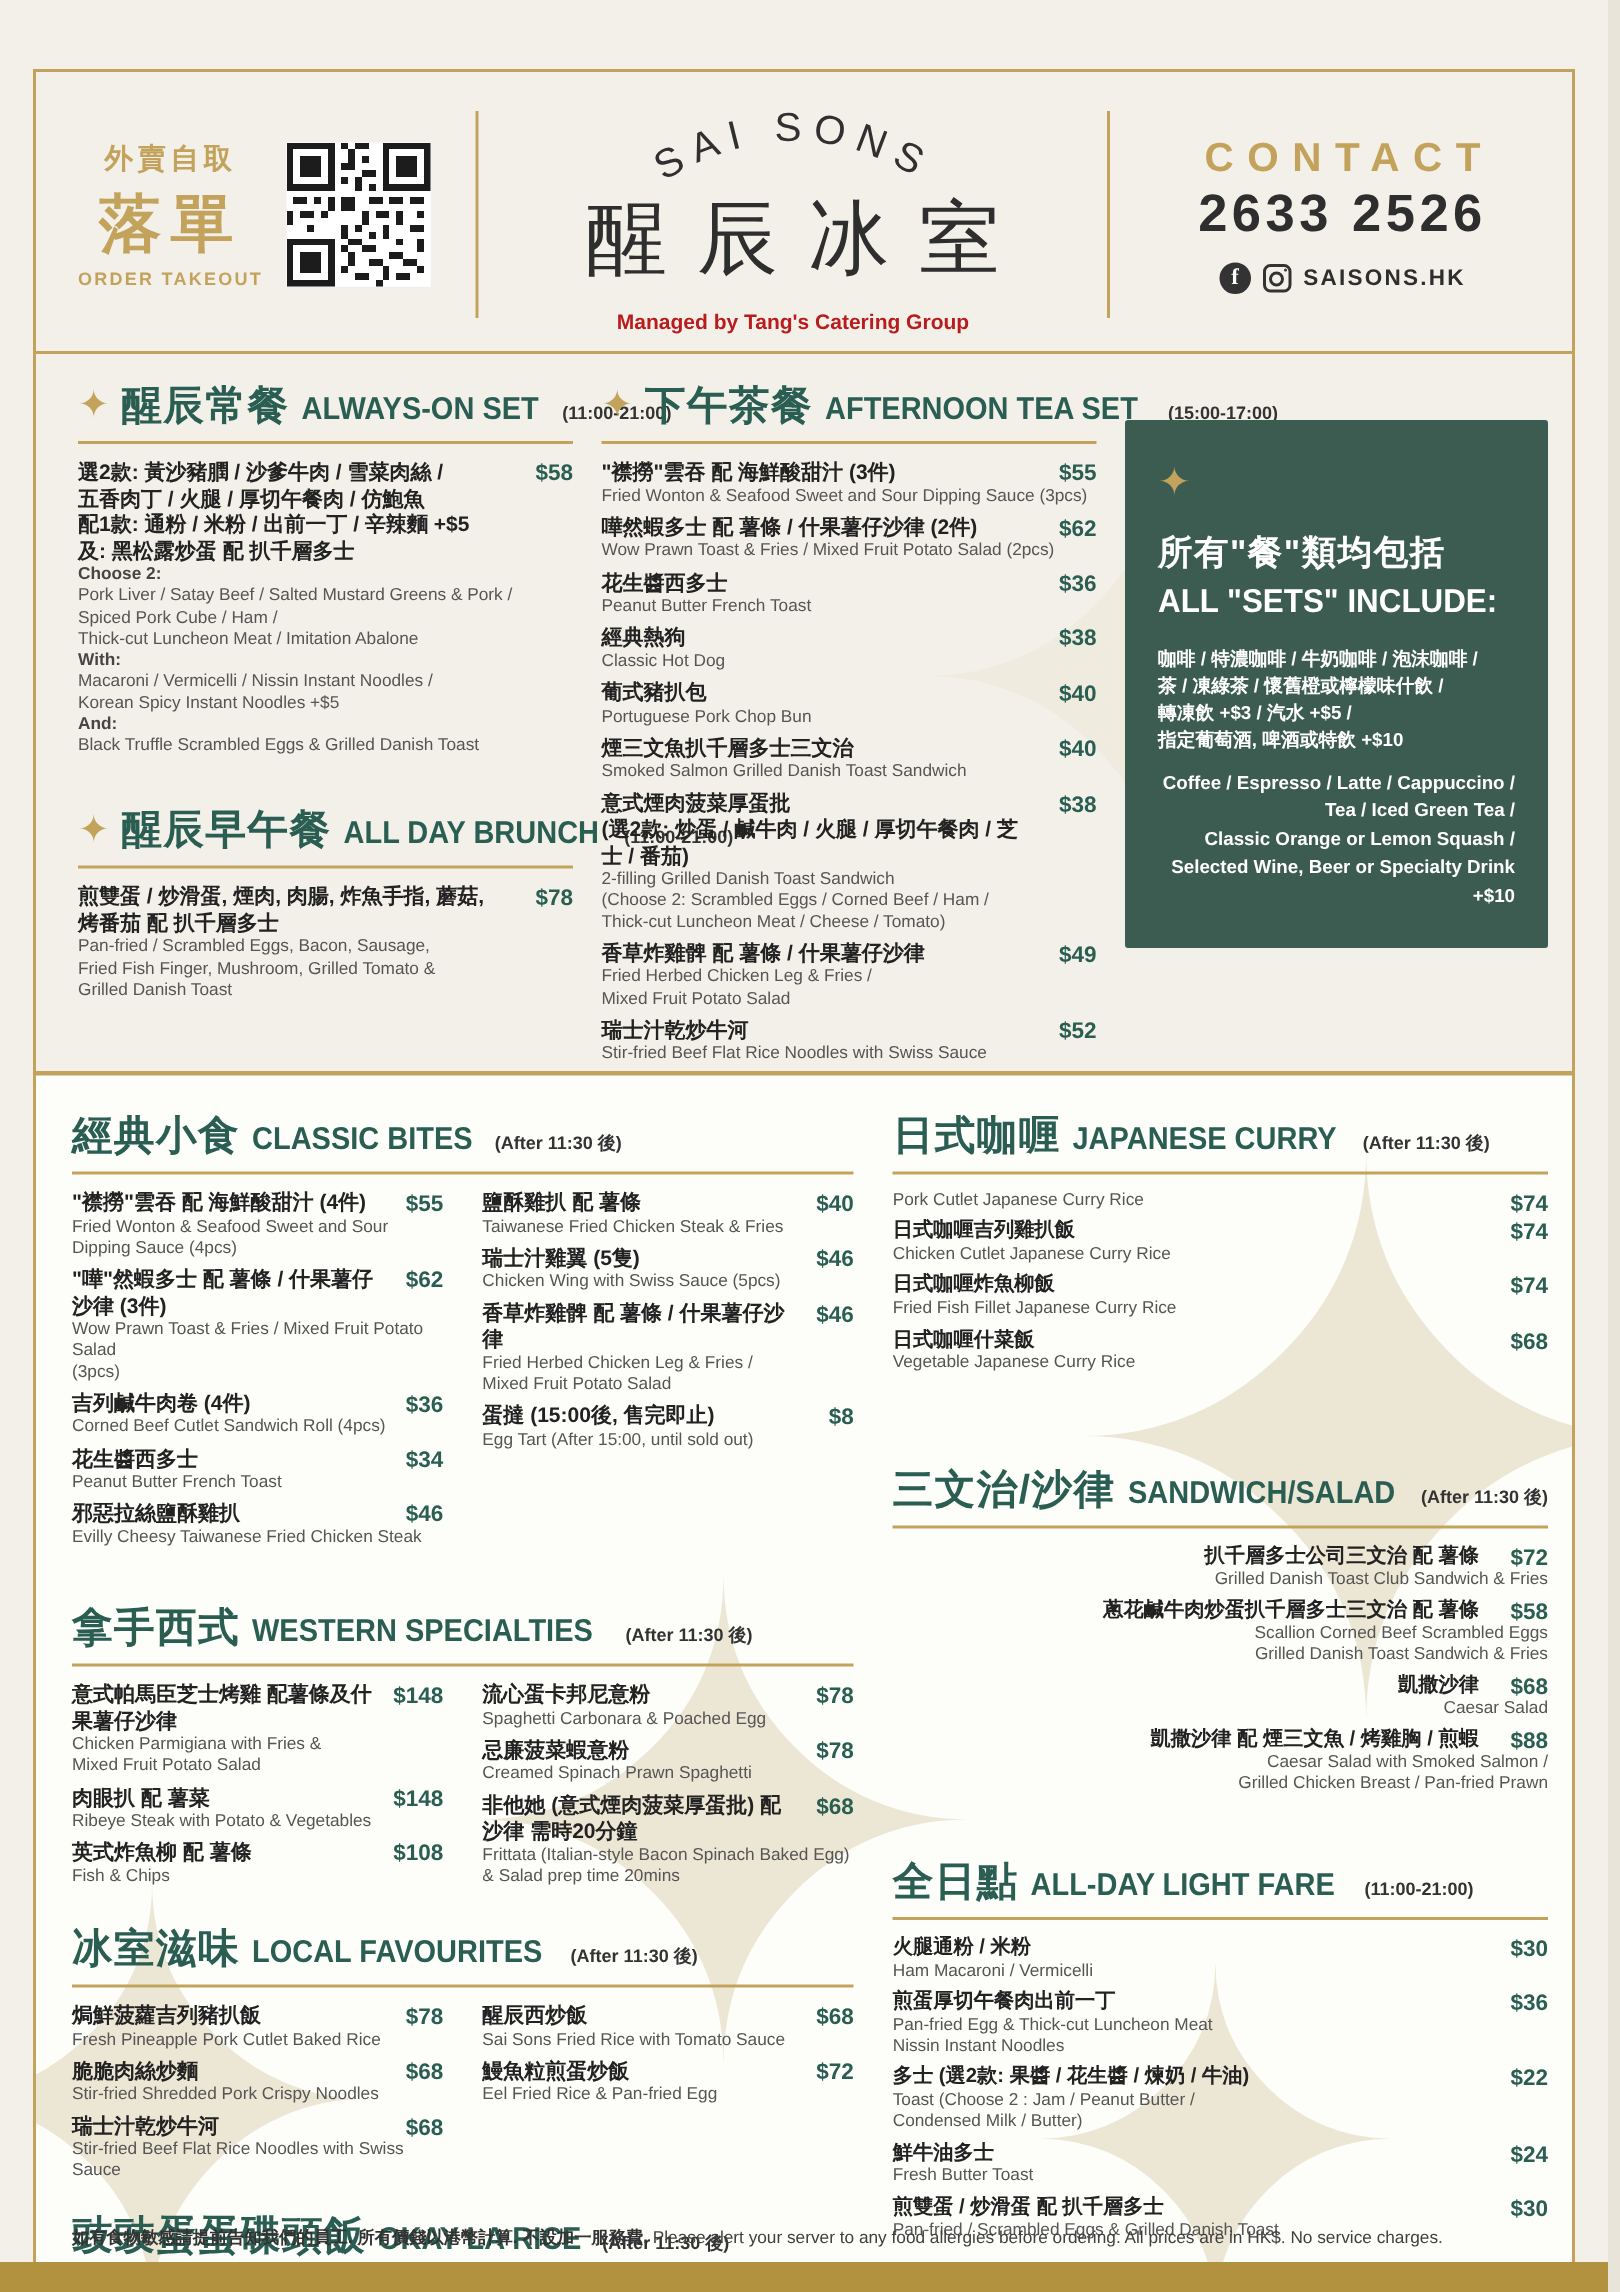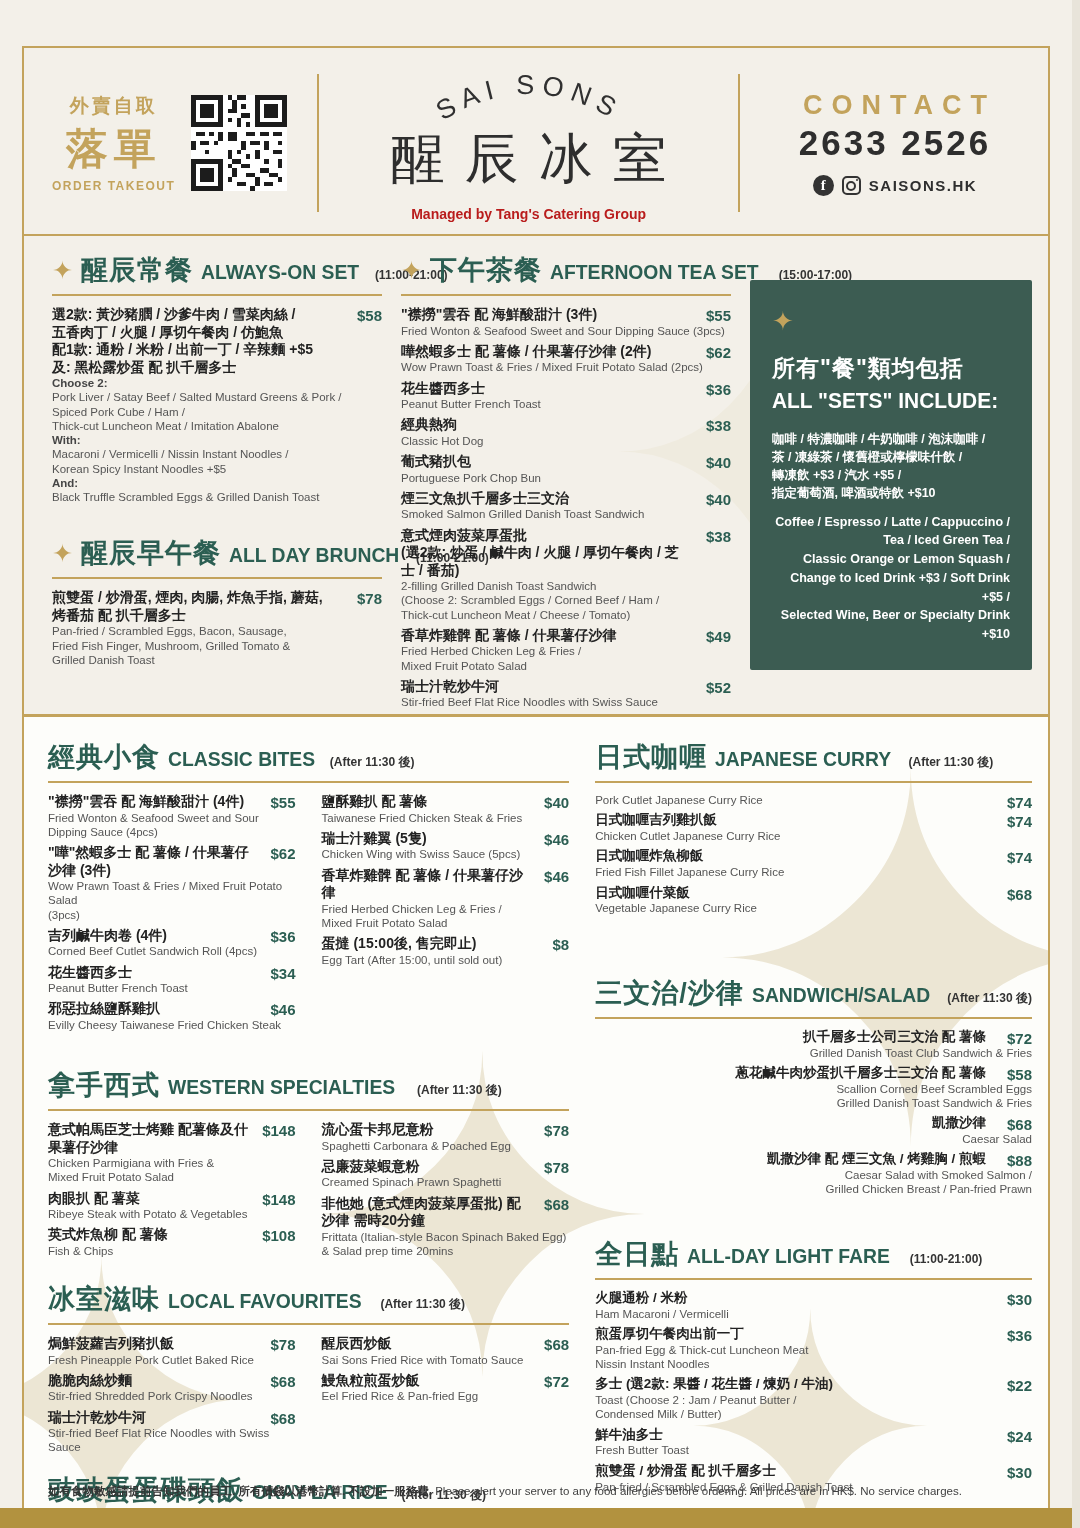--- a/index.html
+++ b/index.html
@@ -363,21 +363,20 @@
         <div class="sb-zh-lines">
             <div>咖啡 / 特濃咖啡 / 牛奶咖啡 / 泡沫咖啡 /</div>
             <div>茶 / 凍綠茶 / 懷舊橙或檸檬味什飲 /</div>
             <div>轉凍飲 +$3 / 汽水 +$5 /</div>
             <div>指定葡萄酒, 啤酒或特飲 +$10</div>
           </div>
         <div class="sb-en-lines">
             <div>Coffee / Espresso / Latte / Cappuccino /</div>
             <div>Tea / Iced Green Tea /</div>
             <div>Classic Orange or Lemon Squash /</div>
-            <div>Change to Iced Drink +$3 / Soft Drink +$5 /</div>
             <div>Selected Wine, Beer or Specialty Drink +$10</div>
           </div>
       </aside>
     </div>
   </div>
 
   <div class="bottom-panel">
     <div class="deco" style="right:-70px;top:0px;font-size:500px;">✦</div>
     <div class="deco" style="left:280px;top:290px;font-size:430px;">✦</div>
     <div class="deco" style="left:-80px;top:500px;font-size:380px;">✦</div>

